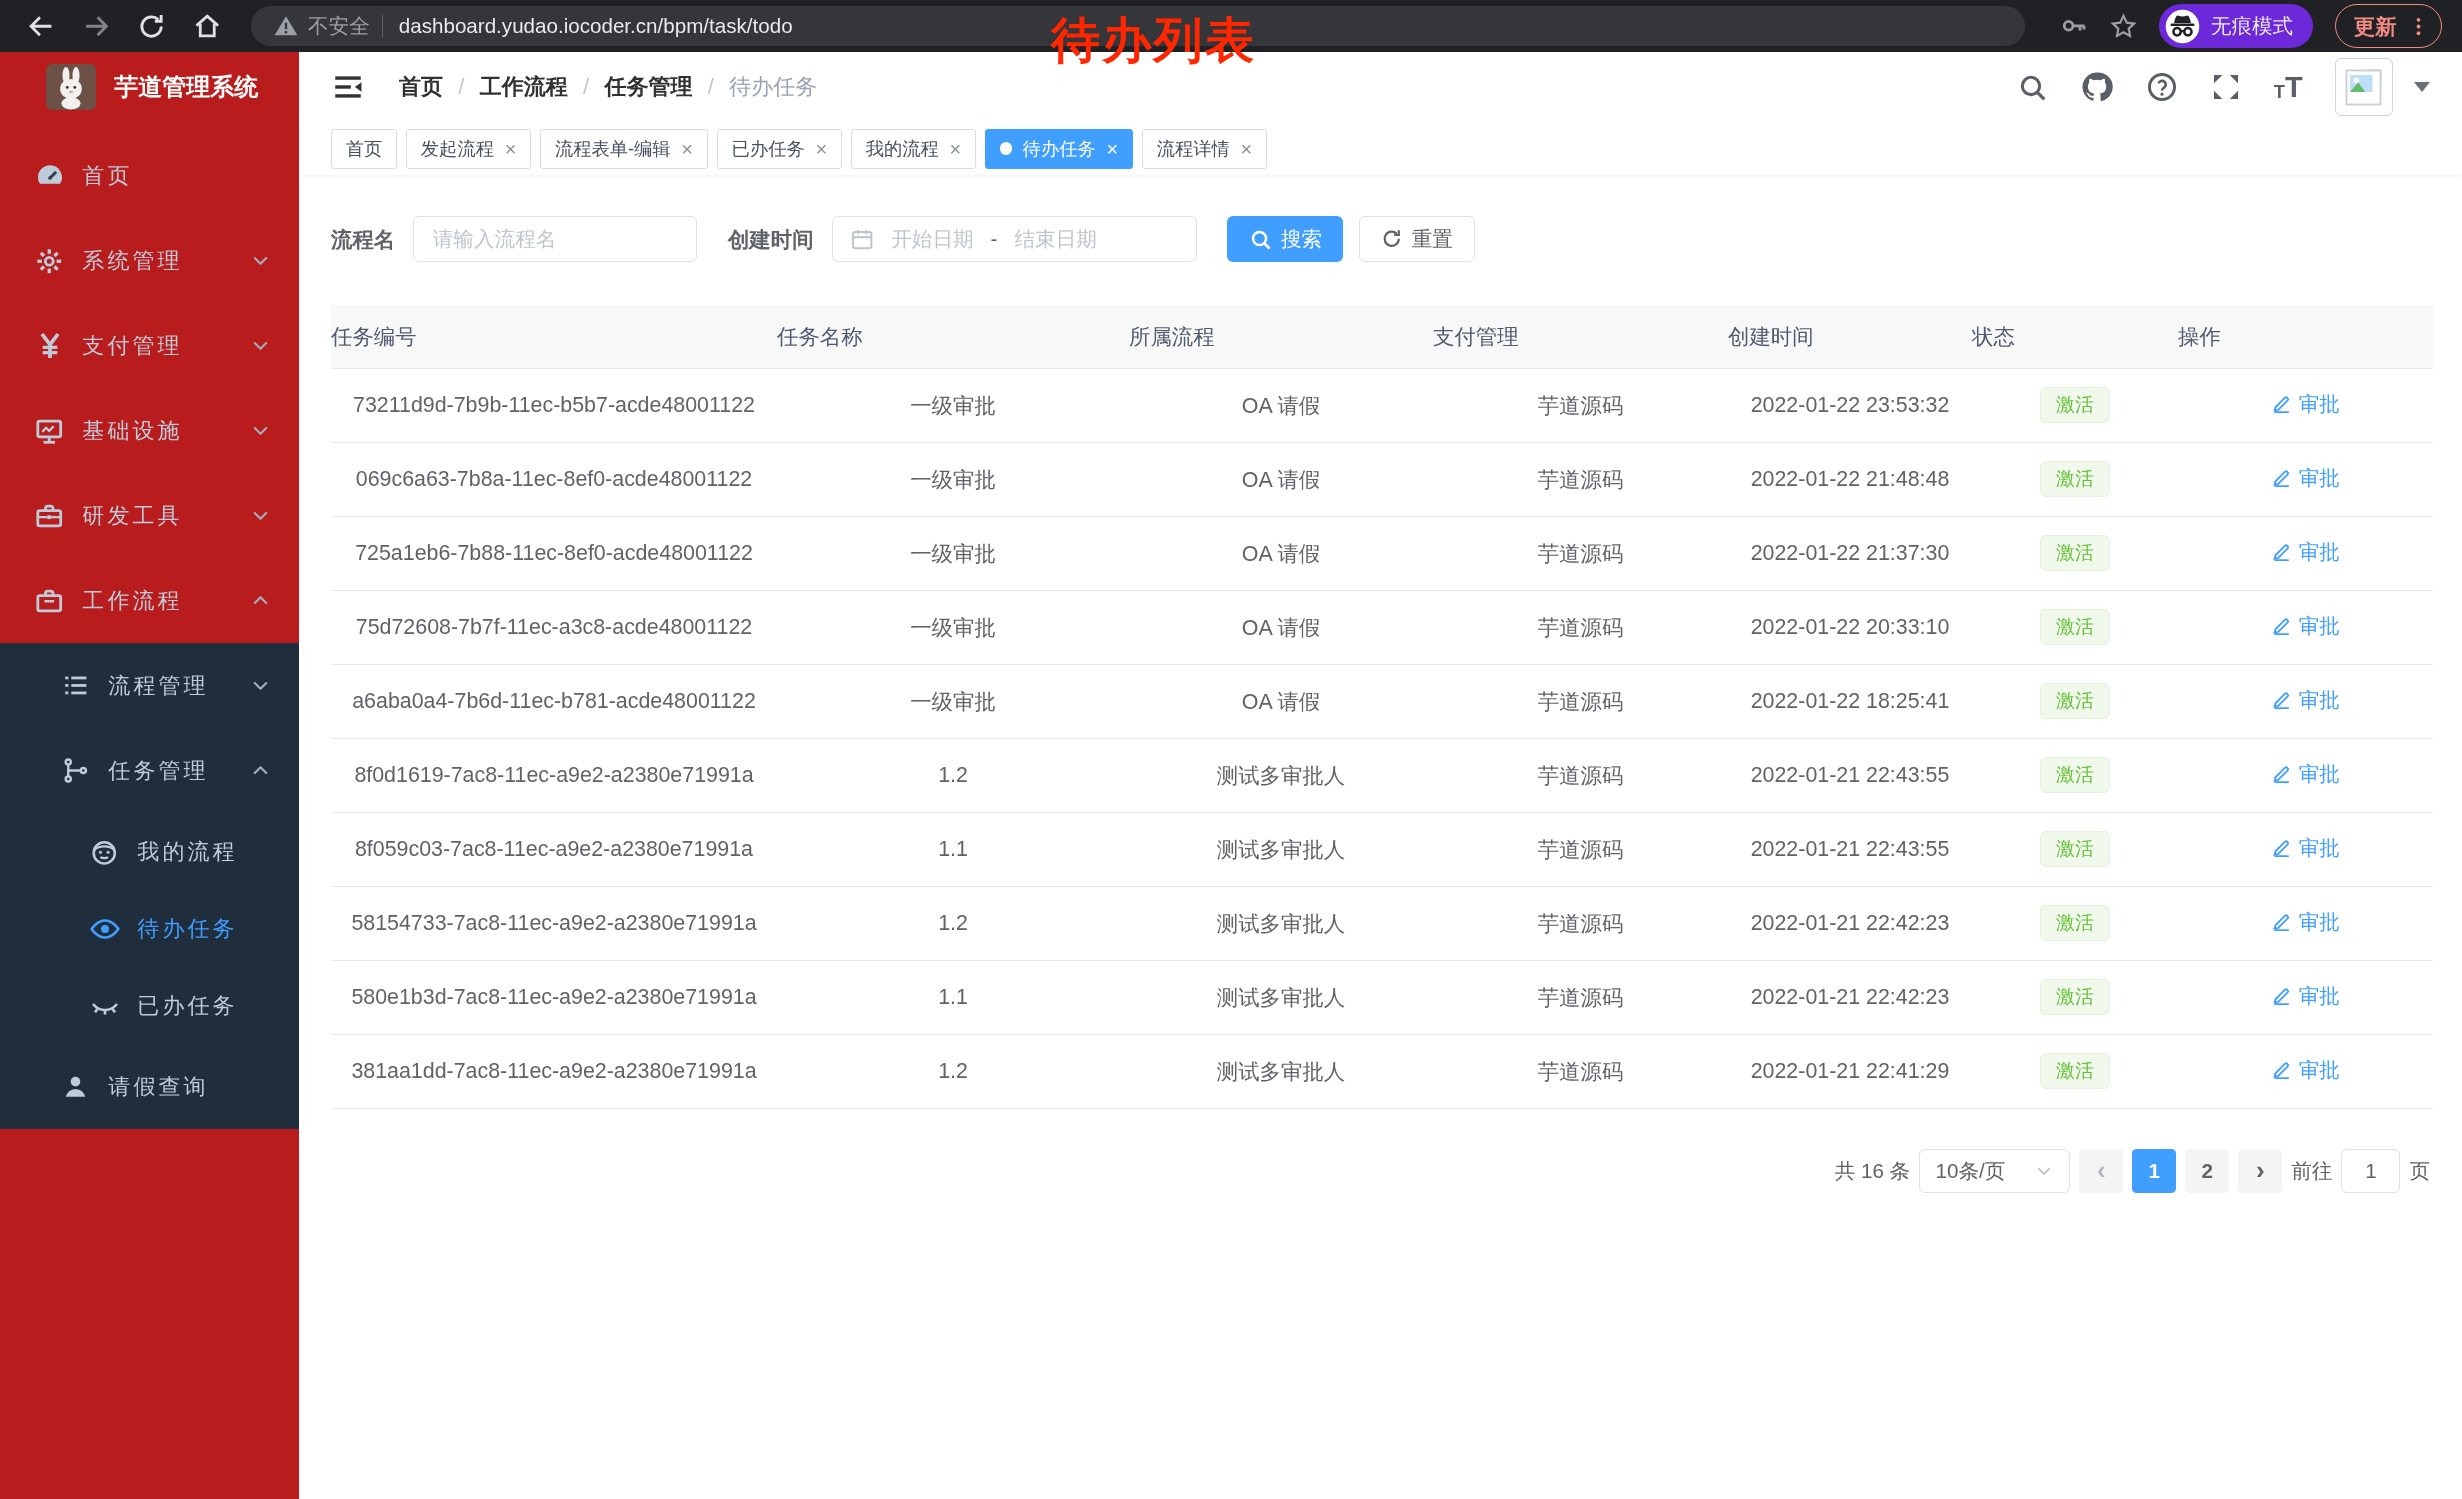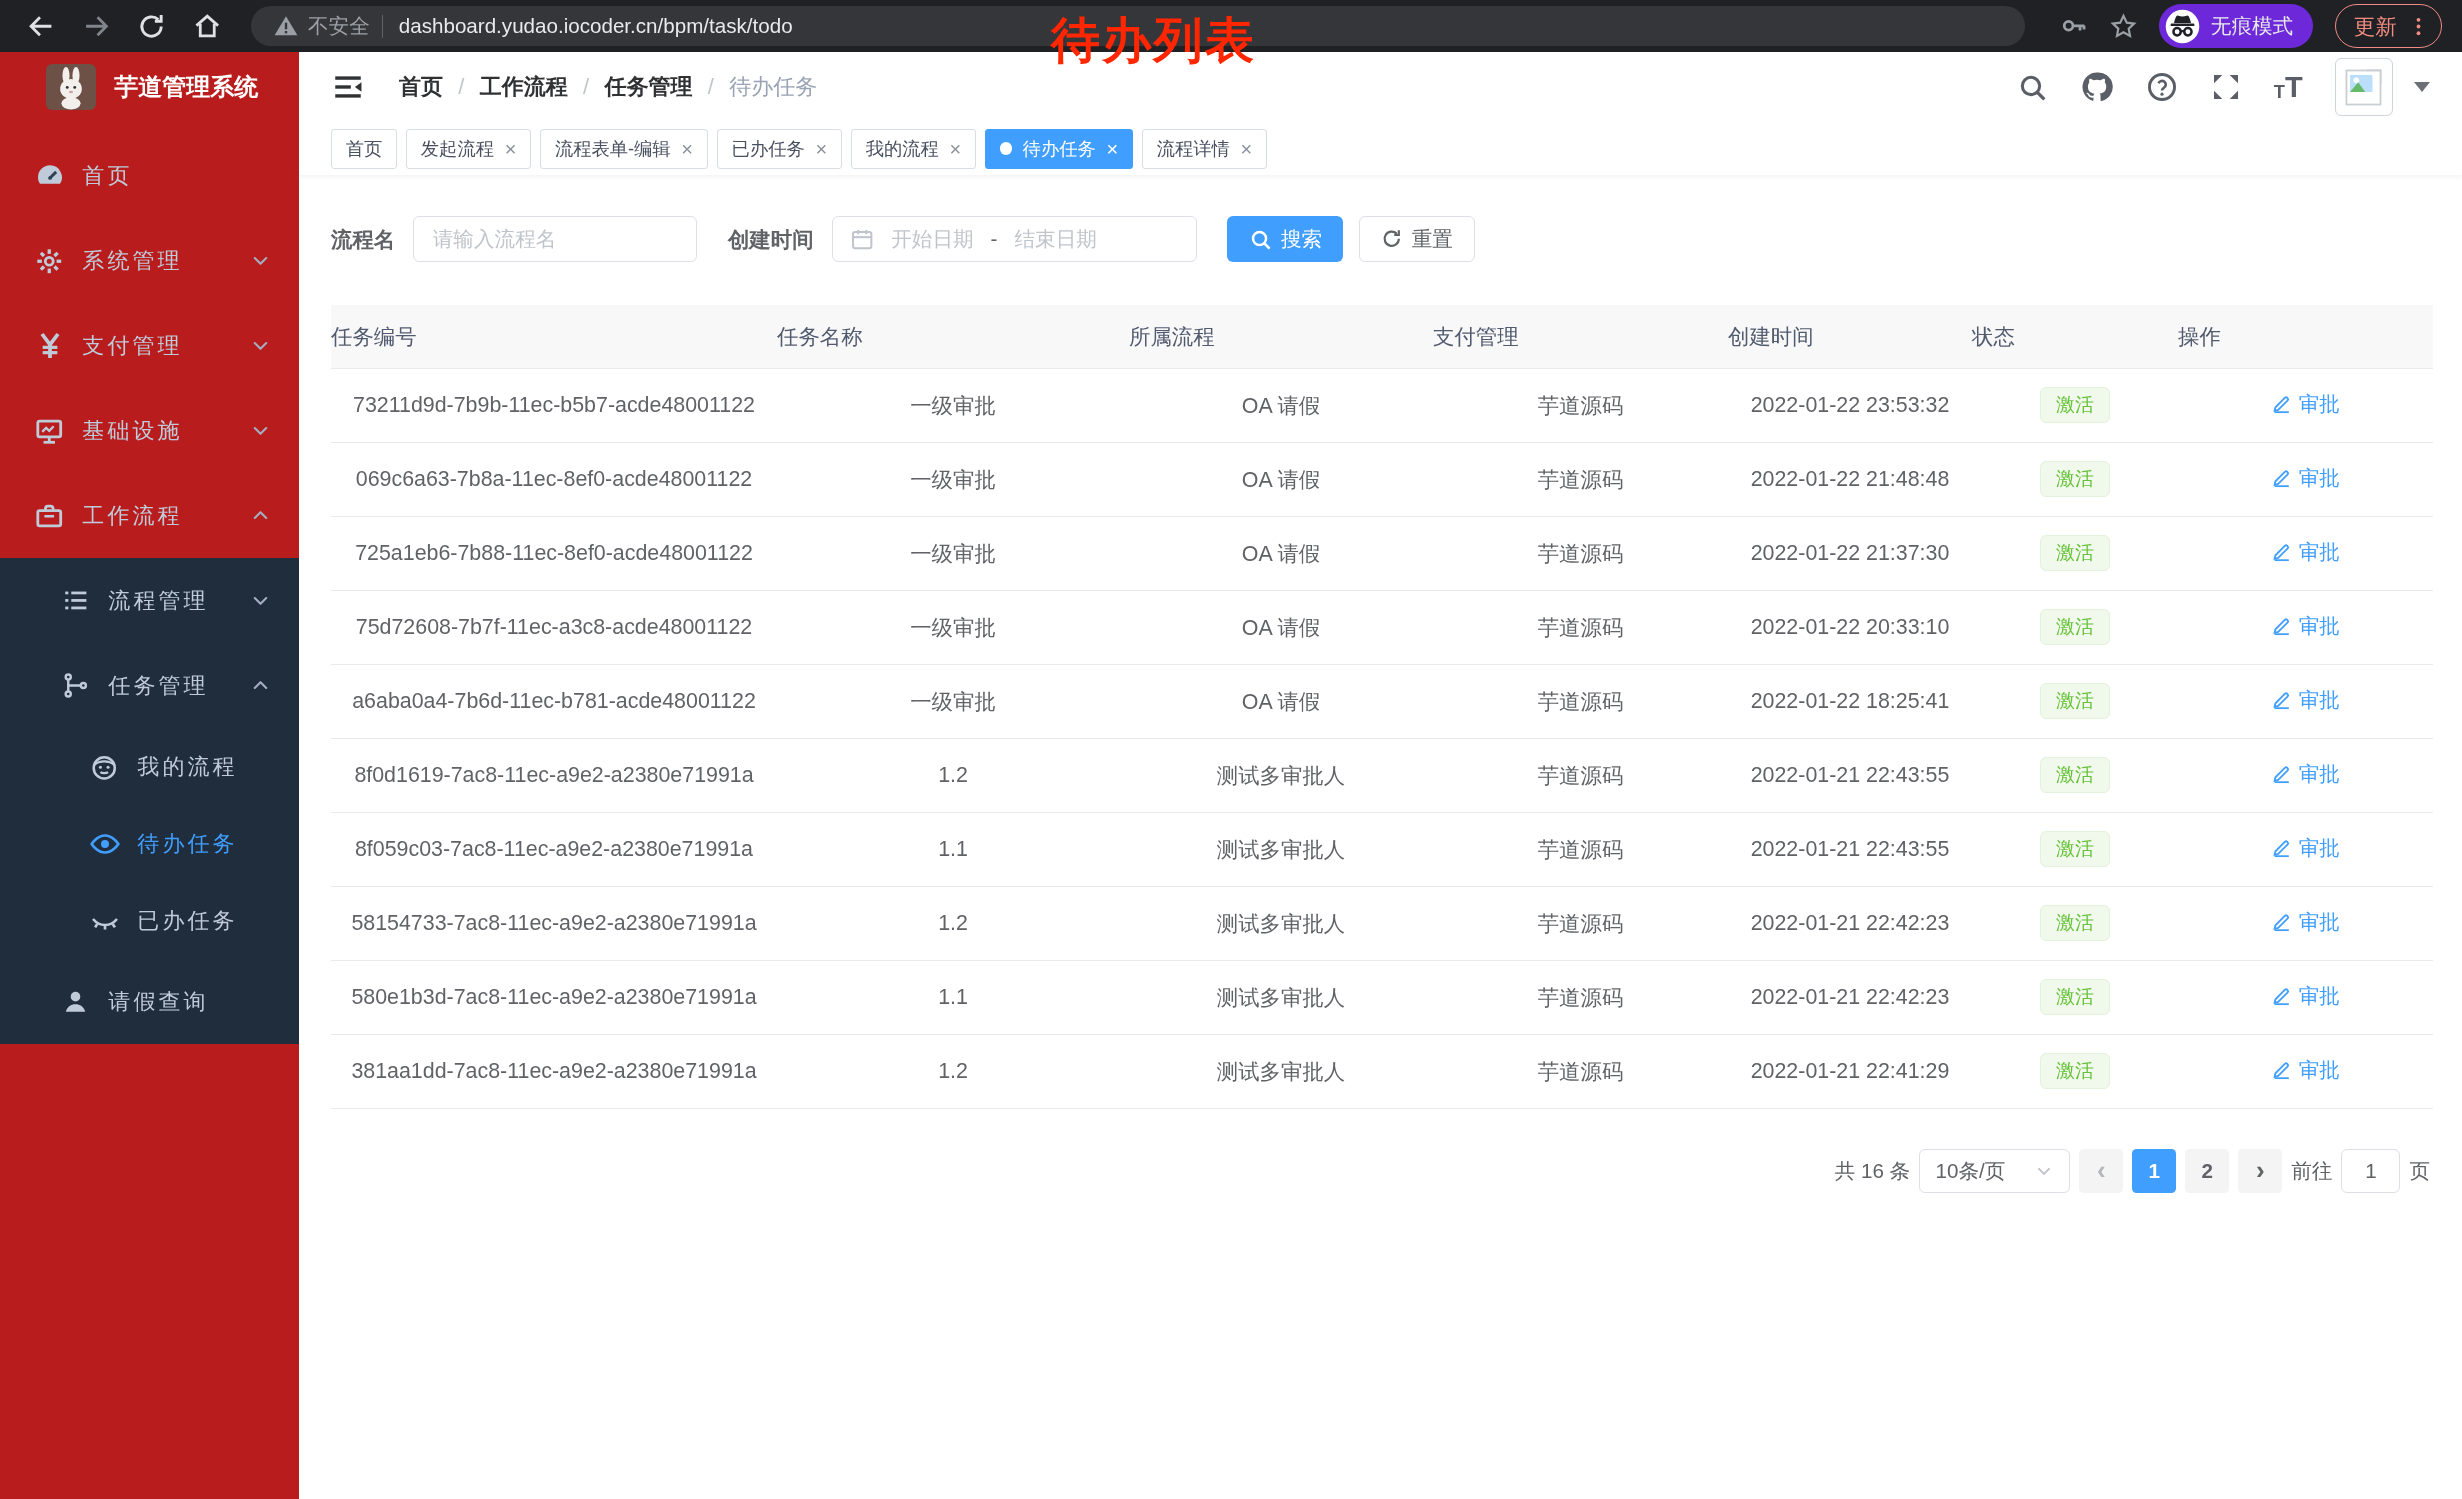--- a/index.html
+++ b/index.html
@@ -15,21 +15,21 @@
   .nav-btn.dim{color:#80858c}
   .url-pill{flex:1;height:40px;background:#35363a;border-radius:21.4px;display:flex;align-items:center;
     padding:0 21.4px;margin:0 23px 0 10.7px;color:#9aa0a6;font-size:20.6px;min-width:0}
   .url-pill .sec-label{margin:0 12.2px 0 9.2px;color:#9aa0a6}
   .url-pill .divider{width:1.5px;height:23px;background:#5f6368;margin-right:15.3px}
   .url-text{color:#e8eaed;white-space:nowrap;overflow:hidden}
   .chrome-right{display:flex;align-items:center;gap:21.4px}
   .incog{display:flex;align-items:center;gap:10.7px;background:#6d28d9;border-radius:24.4px;
     padding:4.6px 20px 4.6px 6.1px;color:#e8eaed;font-size:20.6px}
   .update-pill{display:flex;align-items:center;gap:10.7px;border:1.5px solid #f28b82;color:#f28b82;
-    border-radius:24.4px;padding:6.1px 10.7px 6.1px 18.3px;font-size:21.4px;font-weight:400}
+    border-radius:24.4px;padding:6.1px 10.7px 6.1px 18.3px;font-size:21.4px;font-weight:700}
 
   
   .red-note{position:absolute;left:1051px;top:13.7px;z-index:99;font-size:49px;font-weight:700;
     letter-spacing:2.3px;line-height:1.1}
 
   
   .sidebar{position:absolute;left:0;top:52px;width:299px;bottom:0;background:#b91c1c;z-index:5}
   .logo-row{height:70px;display:flex;align-items:center;gap:18.3px;padding-left:46px}
   .logo-img{width:50px;height:46px;border-radius:6.1px;overflow:hidden;flex:0 0 auto}
   .logo-title{color:#fff;font-size:24px;font-weight:700;white-space:nowrap}
@@ -283,20 +283,37 @@
           <svg xmlns="http://www.w3.org/2000/svg" viewBox="0 0 24 24" width="23" height="23">
             <path d="M6 9.5l6 6 6-6" fill="none" stroke="currentColor" stroke-width="2.2" stroke-linecap="round" stroke-linejoin="round"></path>
           </svg>
         </span>
       </div>
       <div class="menu-item lvl1">
         <span class="icon micon">
           <svg xmlns="http://www.w3.org/2000/svg" viewBox="0 0 24 24" width="30.5" height="30.5">
             <rect x="3" y="7.5" width="18" height="12" rx="1.5" fill="none" stroke="currentColor" stroke-width="2.2"></rect>
             <path d="M9 7.5V6a2 2 0 0 1 2-2h2a2 2 0 0 1 2 2v1.5" fill="none" stroke="currentColor" stroke-width="2.2"></path>
+            <line x1="3" y1="12.7" x2="10.4" y2="12.7" stroke="currentColor" stroke-width="1.8"></line>
+            <line x1="13.6" y1="12.7" x2="21" y2="12.7" stroke="currentColor" stroke-width="1.8"></line>
+            <rect x="10.4" y="11.2" width="3.2" height="3" fill="currentColor"></rect>
+          </svg>
+        </span>
+        <span class="mlabel">研发工具</span>
+        <span class="icon chev down">
+          <svg xmlns="http://www.w3.org/2000/svg" viewBox="0 0 24 24" width="23" height="23">
+            <path d="M6 9.5l6 6 6-6" fill="none" stroke="currentColor" stroke-width="2.2" stroke-linecap="round" stroke-linejoin="round"></path>
+          </svg>
+        </span>
+      </div>
+      <div class="menu-item lvl1">
+        <span class="icon micon">
+          <svg xmlns="http://www.w3.org/2000/svg" viewBox="0 0 24 24" width="30.5" height="30.5">
+            <rect x="3" y="7.5" width="18" height="12" rx="1.5" fill="none" stroke="currentColor" stroke-width="2.2"></rect>
+            <path d="M9 7.5V6a2 2 0 0 1 2-2h2a2 2 0 0 1 2 2v1.5" fill="none" stroke="currentColor" stroke-width="2.2"></path>
             <rect x="8.2" y="11" width="7.6" height="2" fill="currentColor"></rect>
           </svg>
         </span>
         <span class="mlabel">工作流程</span>
         <span class="icon chev up">
           <svg xmlns="http://www.w3.org/2000/svg" viewBox="0 0 24 24" width="23" height="23">
             <path d="M6 9.5l6 6 6-6" fill="none" stroke="currentColor" stroke-width="2.2" stroke-linecap="round" stroke-linejoin="round"></path>
           </svg>
         </span>
       </div>

